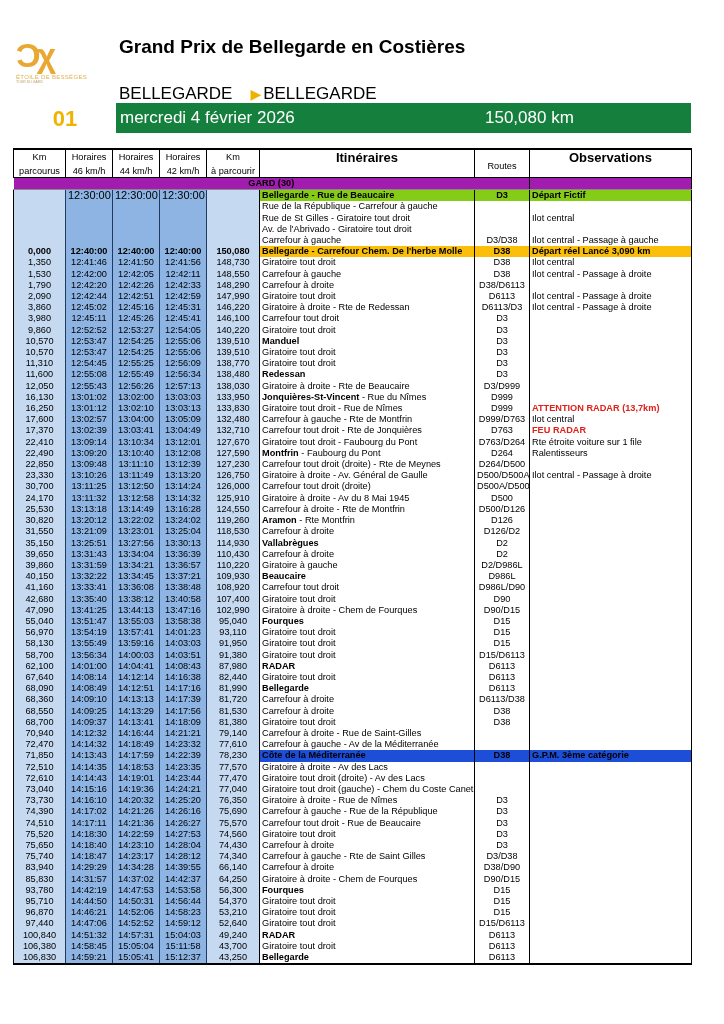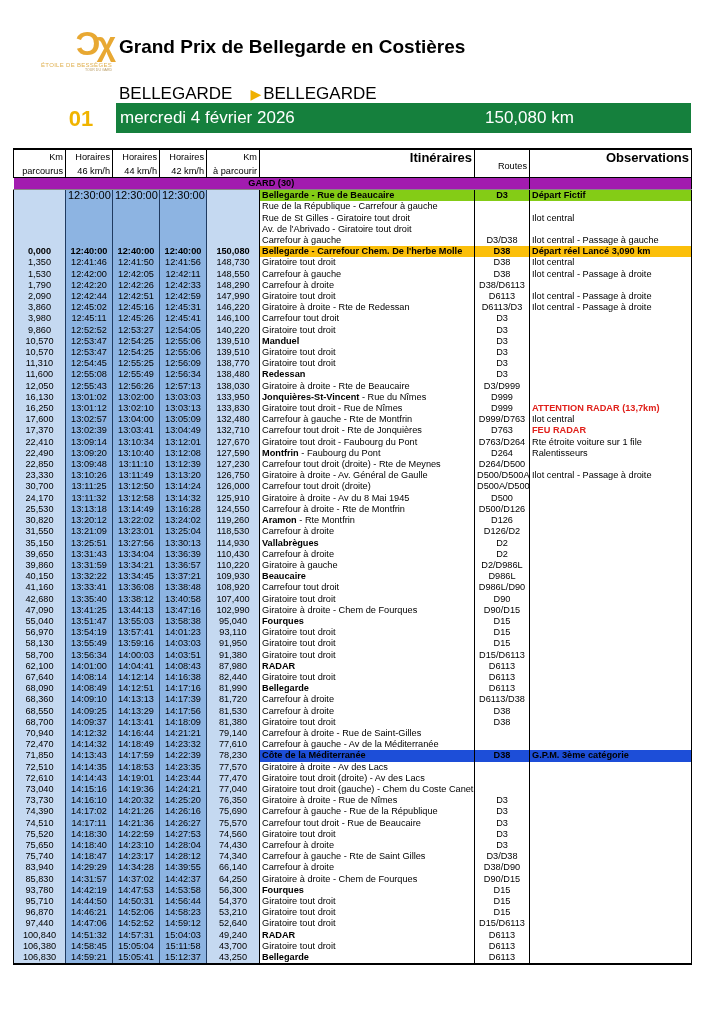--- a/index.html
+++ b/index.html
@@ -1,31 +1,31 @@
 <!DOCTYPE html>
 <html><head>
 <meta charset="utf-8">
 <style>
   html, body { margin: 0; padding: 0; background: #ffffff; }
   body { width: 724px; height: 1024px; position: relative; overflow: hidden;
          font-family: "Liberation Sans", sans-serif; color: #000; }
-  .logo { position: absolute; left: 16px; top: 24px; width: 96px; text-align: right; }
+  .logo { position: absolute; left: 16px; top: 36px; width: 96px; text-align: left; }
   .logo-mark { color: #e8a832; font-size: 34px; font-weight: bold; line-height: 38px; letter-spacing: -4px; }
   .logo-text { font-size: 6px; color: #e0b050; letter-spacing: 0.3px; }
   .logo-sub { font-size: 3.5px; color: #b89a60; }
   .title { position: absolute; left: 119px; top: 36px; font-size: 19px; font-weight: bold; }
   .route-line { position: absolute; left: 119px; top: 84px; font-size: 17px; display: flex; align-items: center; }
   .route-line .arrow { color: #f0b000; font-size: 14px; margin: 0 2px 0 18px; }
-  .stage-num { position: absolute; left: 56px; top: 106px; font-size: 22px; font-weight: bold; color: #f0b400; width: 50px; text-align: center; }
+  .stage-num { position: absolute; left: 40px; top: 106px; font-size: 22px; font-weight: bold; color: #f0b400; width: 50px; text-align: center; }
   .banner { position: absolute; left: 116px; top: 103px; width: 575px; height: 30px; background: #15803d;
             display: flex; align-items: center; color: #fff; font-size: 17px; }
   .banner .date { margin-left: 4px; width: 365px; }
   table { position: absolute; left: 13px; top: 148px; width: 678px; border-collapse: collapse; table-layout: fixed; font-size: 9.2px; }
   td, th { padding: 0 2px; height: 11.2px; line-height: 11.2px; white-space: nowrap; overflow: hidden; }
-  th { font-weight: normal; border-left: 1.5px solid #000; border-right: 1.5px solid #000; text-align: right; }
+  th { font-weight: normal; border-left: 1.5px solid #000; border-right: 1.5px solid #000; }
   thead tr.h1 th { border-top: 2px solid #000; height: 15px; line-height: 15px; }
   thead tr.h2 th { height: 12px; line-height: 12px; border-bottom: 1.5px solid #000; }
   th.big { font-size: 13px; font-weight: bold; vertical-align: top; }
   .section td { background: #a21caf; font-weight: bold; text-align: center; border-top: 1.5px solid #000; border-bottom: 1px solid #888; }
   td.km, td.rest { text-align: center; background: #c5d9f1; }
   td.t { text-align: center; background: #8db4e2; border-left: 1.5px solid #1f3a60; border-right: 1.5px solid #1f3a60; }
   td.itin { background: #fff; border-left: 1.5px solid #000; }
   td.road { text-align: center; background: #fff; border-left: 1.5px solid #000; border-right: 1.5px solid #000; }
   td.obs { background: #fff; border-right: 1.5px solid #000; }
   td.km { border-left: 1.5px solid #000; }

